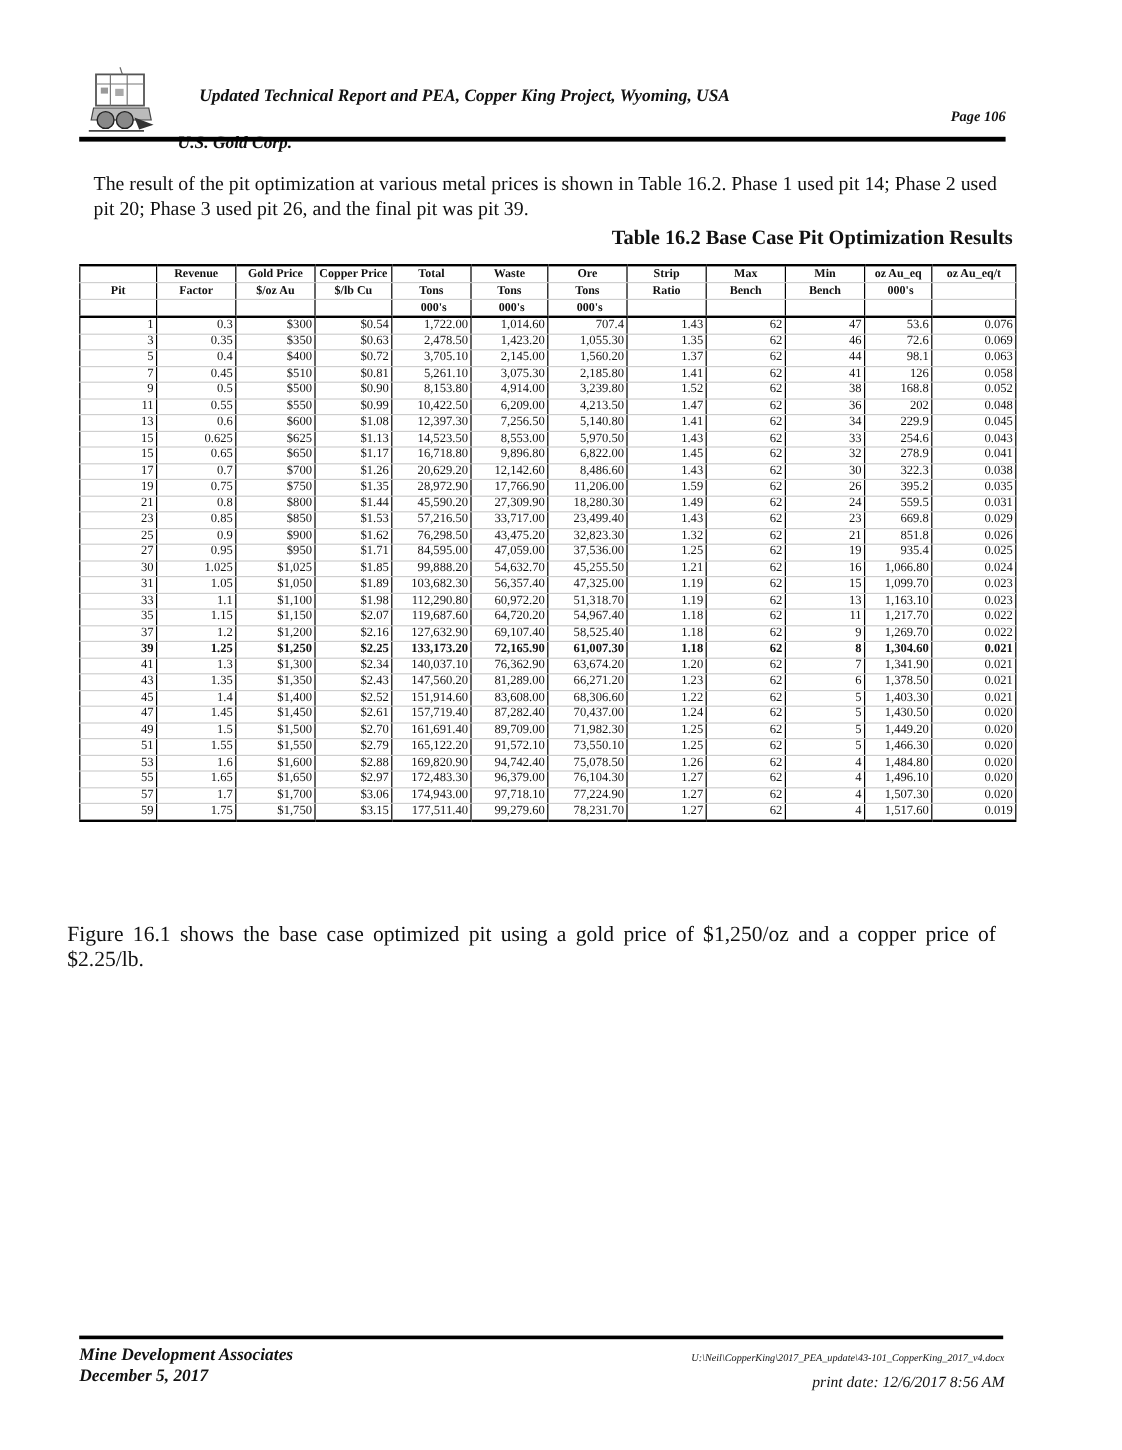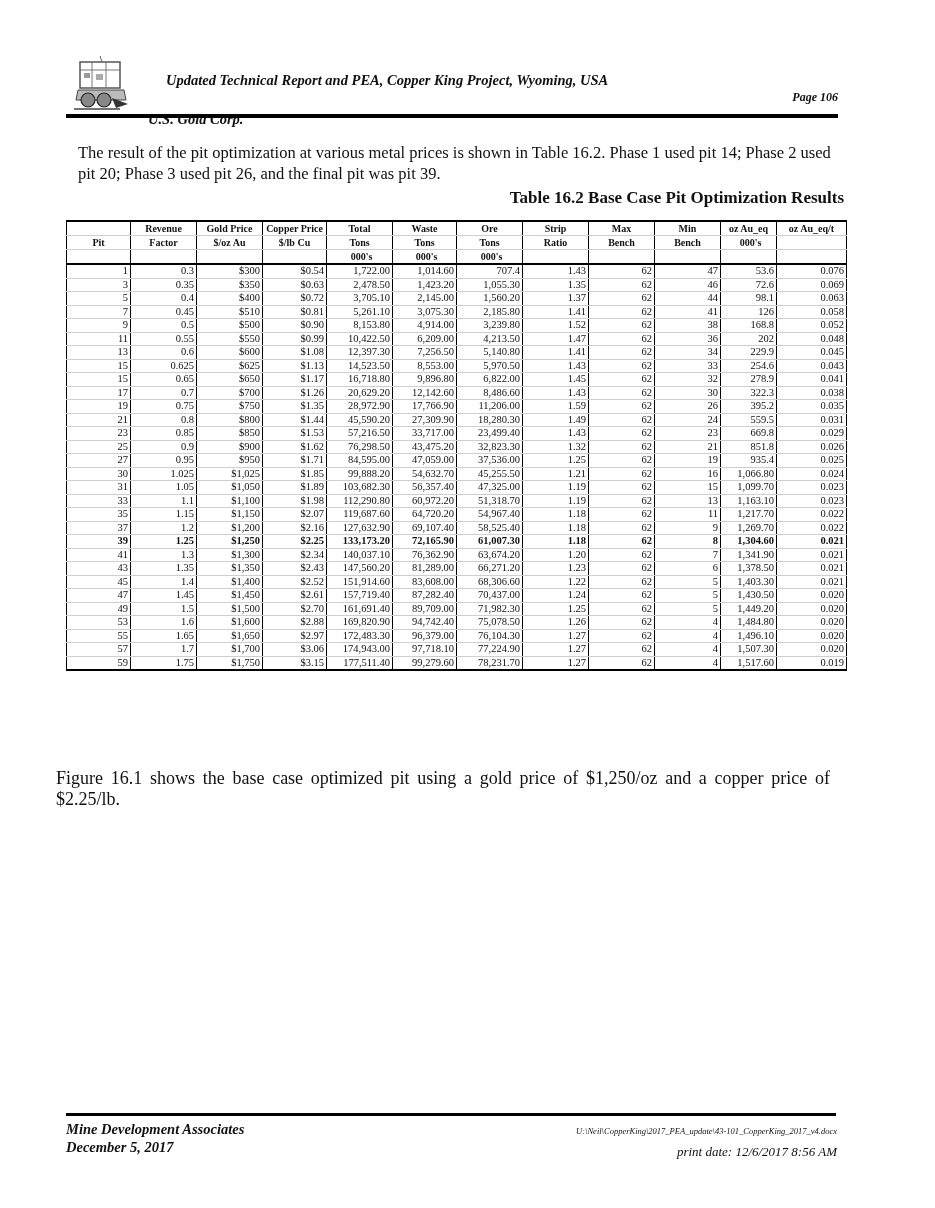--- a/index.html
+++ b/index.html
@@ -478,20 +478,34 @@
         <td>161,691.40</td>
         <td>89,709.00</td>
         <td>71,982.30</td>
         <td>1.25</td>
         <td>62</td>
         <td>5</td>
         <td>1,449.20</td>
         <td>0.020</td>
       </tr>
       <tr>
+        <td>51</td>
+        <td>1.55</td>
+        <td>$1,550</td>
+        <td>$2.79</td>
+        <td>165,122.20</td>
+        <td>91,572.10</td>
+        <td>73,550.10</td>
+        <td>1.25</td>
+        <td>62</td>
+        <td>5</td>
+        <td>1,466.30</td>
+        <td>0.020</td>
+      </tr>
+      <tr>
         <td>53</td>
         <td>1.6</td>
         <td>$1,600</td>
         <td>$2.88</td>
         <td>169,820.90</td>
         <td>94,742.40</td>
         <td>75,078.50</td>
         <td>1.26</td>
         <td>62</td>
         <td>4</td>

